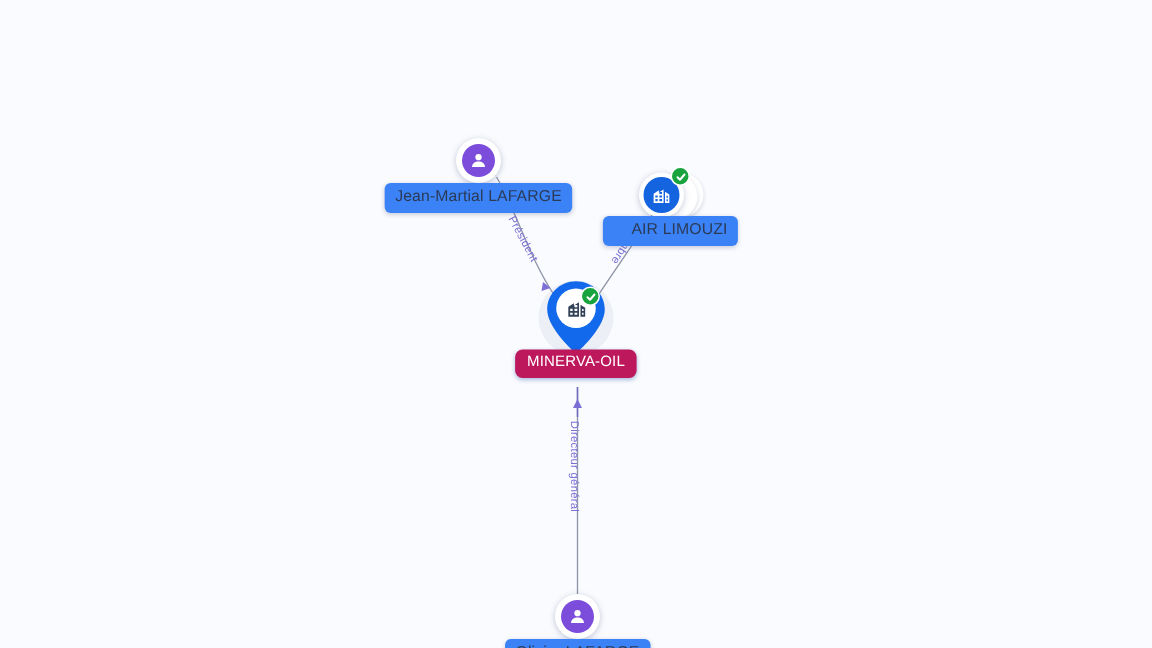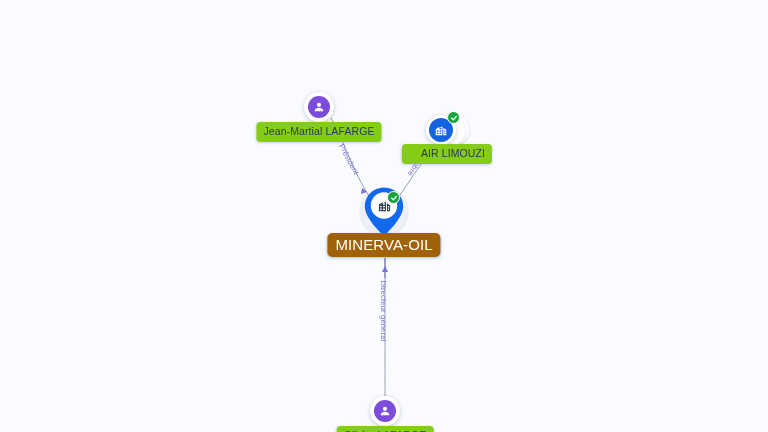--- a/index.html
+++ b/index.html
@@ -35,31 +35,31 @@
   }
   .node-label {
     position: absolute;
     left: 50%;
     transform: translateX(-50%);
     white-space: nowrap;
     font-size: 10.5px;
     line-height: 1;
     padding: 4px 7px 5px 7px;
     border-radius: 4px;
-    background: #84cc16;
+    background: #3b82f6;
     color: #2b3a55;
     box-shadow: 0 1px 3px rgba(40,60,110,.22);
     letter-spacing: .1px;
   }
   .node-label.primary {
-    background: #a16207;
+    background: #be185d;
     color: #ffffff;
     border-radius: 5px;
     box-shadow: 0 1px 3px rgba(18,70,160,.35);
-    font-size: 15px;
+    font-size: 10px;
     padding: 4px 8px 5px 8px;
   }
 
   
   .person-disc {
     position: absolute;
     left: 50%; top: 50%;
     transform: translate(-50%,-50%);
     width: 30px; height: 30px;
     border-radius: 50%;

